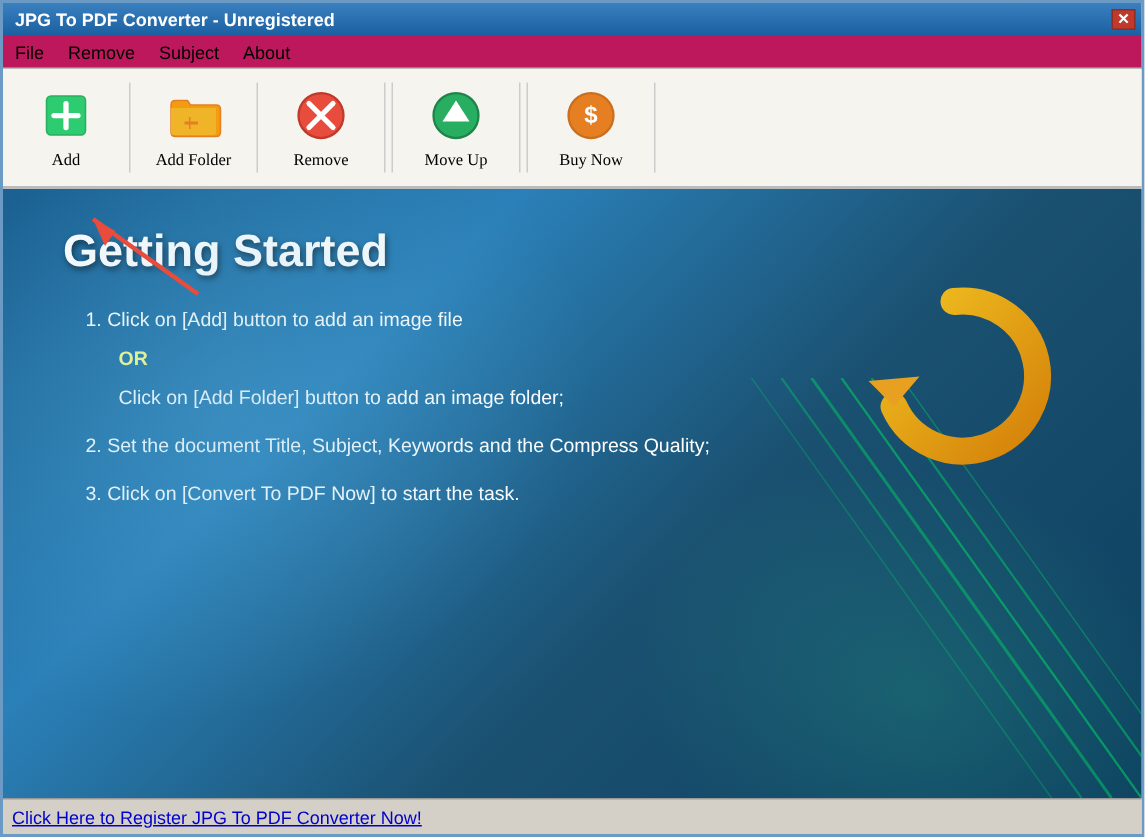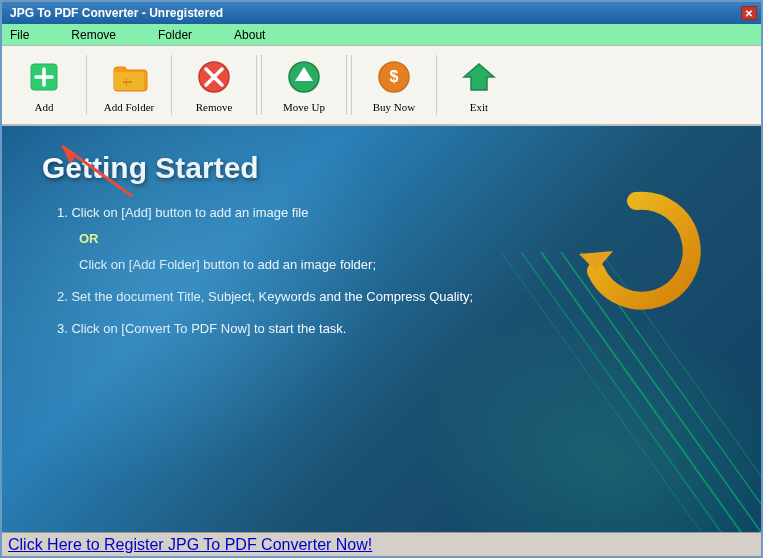--- a/index.html
+++ b/index.html
@@ -4,52 +4,52 @@
   <style>
     * { margin: 0; padding: 0; box-sizing: border-box; }
     body { width: 763px; height: 558px; font-family: 'Segoe UI', Tahoma, sans-serif; font-size: 13px; background: #d4d0c8; overflow: hidden; }
 
     .window { width: 763px; height: 558px; border: 2px solid #6b9ac4; display: flex; flex-direction: column; background: #fff; }
 
     .title-bar { background: linear-gradient(to bottom, #3a7fbe, #1a5fa0); color: white; height: 22px; display: flex; align-items: center; justify-content: space-between; padding: 0 4px; font-size: 12px; font-weight: bold; }
     .title-bar-text { padding-left: 4px; }
     .title-bar-close { width: 16px; height: 14px; background: #c0392b; border: 1px solid #922b21; color: white; font-size: 10px; cursor: pointer; display: flex; align-items: center; justify-content: center; }
 
-    .menu-bar { background: #86efac; border-bottom: 1px solid #bbb; height: 22px; display: flex; align-items: center; gap: 26px; }
+    .menu-bar { background: #be185d; border-bottom: 1px solid #bbb; height: 22px; display: flex; align-items: center; }
     .menu-item { padding: 2px 8px; font-size: 12px; cursor: pointer; color: #000; }
 
     .toolbar { background: #f5f4ee; border-bottom: 2px solid #bbb; display: flex; align-items: center; padding: 4px 2px; height: 80px; }
     .tool-btn { display: flex; flex-direction: column; align-items: center; justify-content: center; width: 80px; height: 70px; cursor: pointer; border: 1px solid transparent; padding: 4px; }
     .tool-btn-icon { width: 40px; height: 40px; margin-bottom: 4px; display: flex; align-items: center; justify-content: center; }
     .tool-btn-label { font-size: 11px; color: #000; font-family: Liberation Serif, serif; }
 
     .main-content { flex: 1; background: linear-gradient(135deg, #1a6090 0%, #2a80b8 30%, #1a5070 60%, #0d4060 100%); position: relative; overflow: hidden; }
 
     .bg-swoosh1 { position: absolute; top: -50px; left: -100px; width: 500px; height: 400px; background: radial-gradient(ellipse, rgba(100,180,220,0.3) 0%, transparent 70%); transform: rotate(-20deg); }
     .bg-swoosh2 { position: absolute; bottom: -80px; right: -50px; width: 400px; height: 300px; background: radial-gradient(ellipse, rgba(50,200,150,0.2) 0%, transparent 70%); transform: rotate(20deg); }
 
     .status-bar { height: 24px; background: #d4d0c8; border-top: 1px solid #999; display: flex; align-items: center; padding: 0 6px; }
-    .status-link { color: #0000cc; text-decoration: underline; font-size: 16px; cursor: pointer; }
+    .status-link { color: #0000cc; text-decoration: underline; font-size: 12px; cursor: pointer; }
 
     .separator { width: 1px; height: 60px; background: #ccc; margin: 0 2px; }
   </style>
 </head>
 <body>
 
 <div class="window">
 
   <div class="title-bar">
     <span class="title-bar-text">JPG To PDF Converter - Unregistered</span>
     <div class="title-bar-close">✕</div>
   </div>
 
   <div class="menu-bar">
     <span class="menu-item">File</span>
     <span class="menu-item">Remove</span>
-    <span class="menu-item">Folder</span>
+    <span class="menu-item">Subject</span>
     <span class="menu-item">About</span>
   </div>
 
   <div class="toolbar">
 
     <div class="tool-btn">
       <div class="tool-btn-icon">
         <svg width="38" height="38" viewBox="0 0 38 38">
           <rect x="6" y="6" width="26" height="26" rx="3" fill="#2ecc71" stroke="#27ae60" stroke-width="1"></rect>
           <line x1="19" y1="11" x2="19" y2="27" stroke="white" stroke-width="3.5" stroke-linecap="round"></line>
@@ -111,28 +111,20 @@
         <svg width="38" height="38" viewBox="0 0 38 38">
           <circle cx="19" cy="19" r="15" fill="#e67e22" stroke="#ca6f1e" stroke-width="1.5"></circle>
           <text x="19" y="24" text-anchor="middle" fill="white" font-size="16" font-weight="bold">$</text>
         </svg>
       </div>
       <span class="tool-btn-label">Buy Now</span>
     </div>
 
     <div class="separator"></div>
 
-    <div class="tool-btn">
-      <div class="tool-btn-icon">
-        <svg width="38" height="38" viewBox="0 0 38 38">
-          <polygon points="19,6 34,19 27,19 27,32 11,32 11,19 4,19" fill="#27ae60" stroke="#1e8449" stroke-width="1.5"></polygon>
-        </svg>
-      </div>
-      <span class="tool-btn-label">Exit</span>
-    </div>
 
   </div>
 
   <div class="main-content">
 
     <div class="bg-swoosh1"></div>
     <div class="bg-swoosh2"></div>
 
     <svg style="position:absolute;bottom:0;right:0;width:320px;height:280px;" viewBox="0 0 320 280">
       <line x1="320" y1="280" x2="120" y2="0" stroke="#00cc66" stroke-width="1.5" opacity="0.6"></line>

